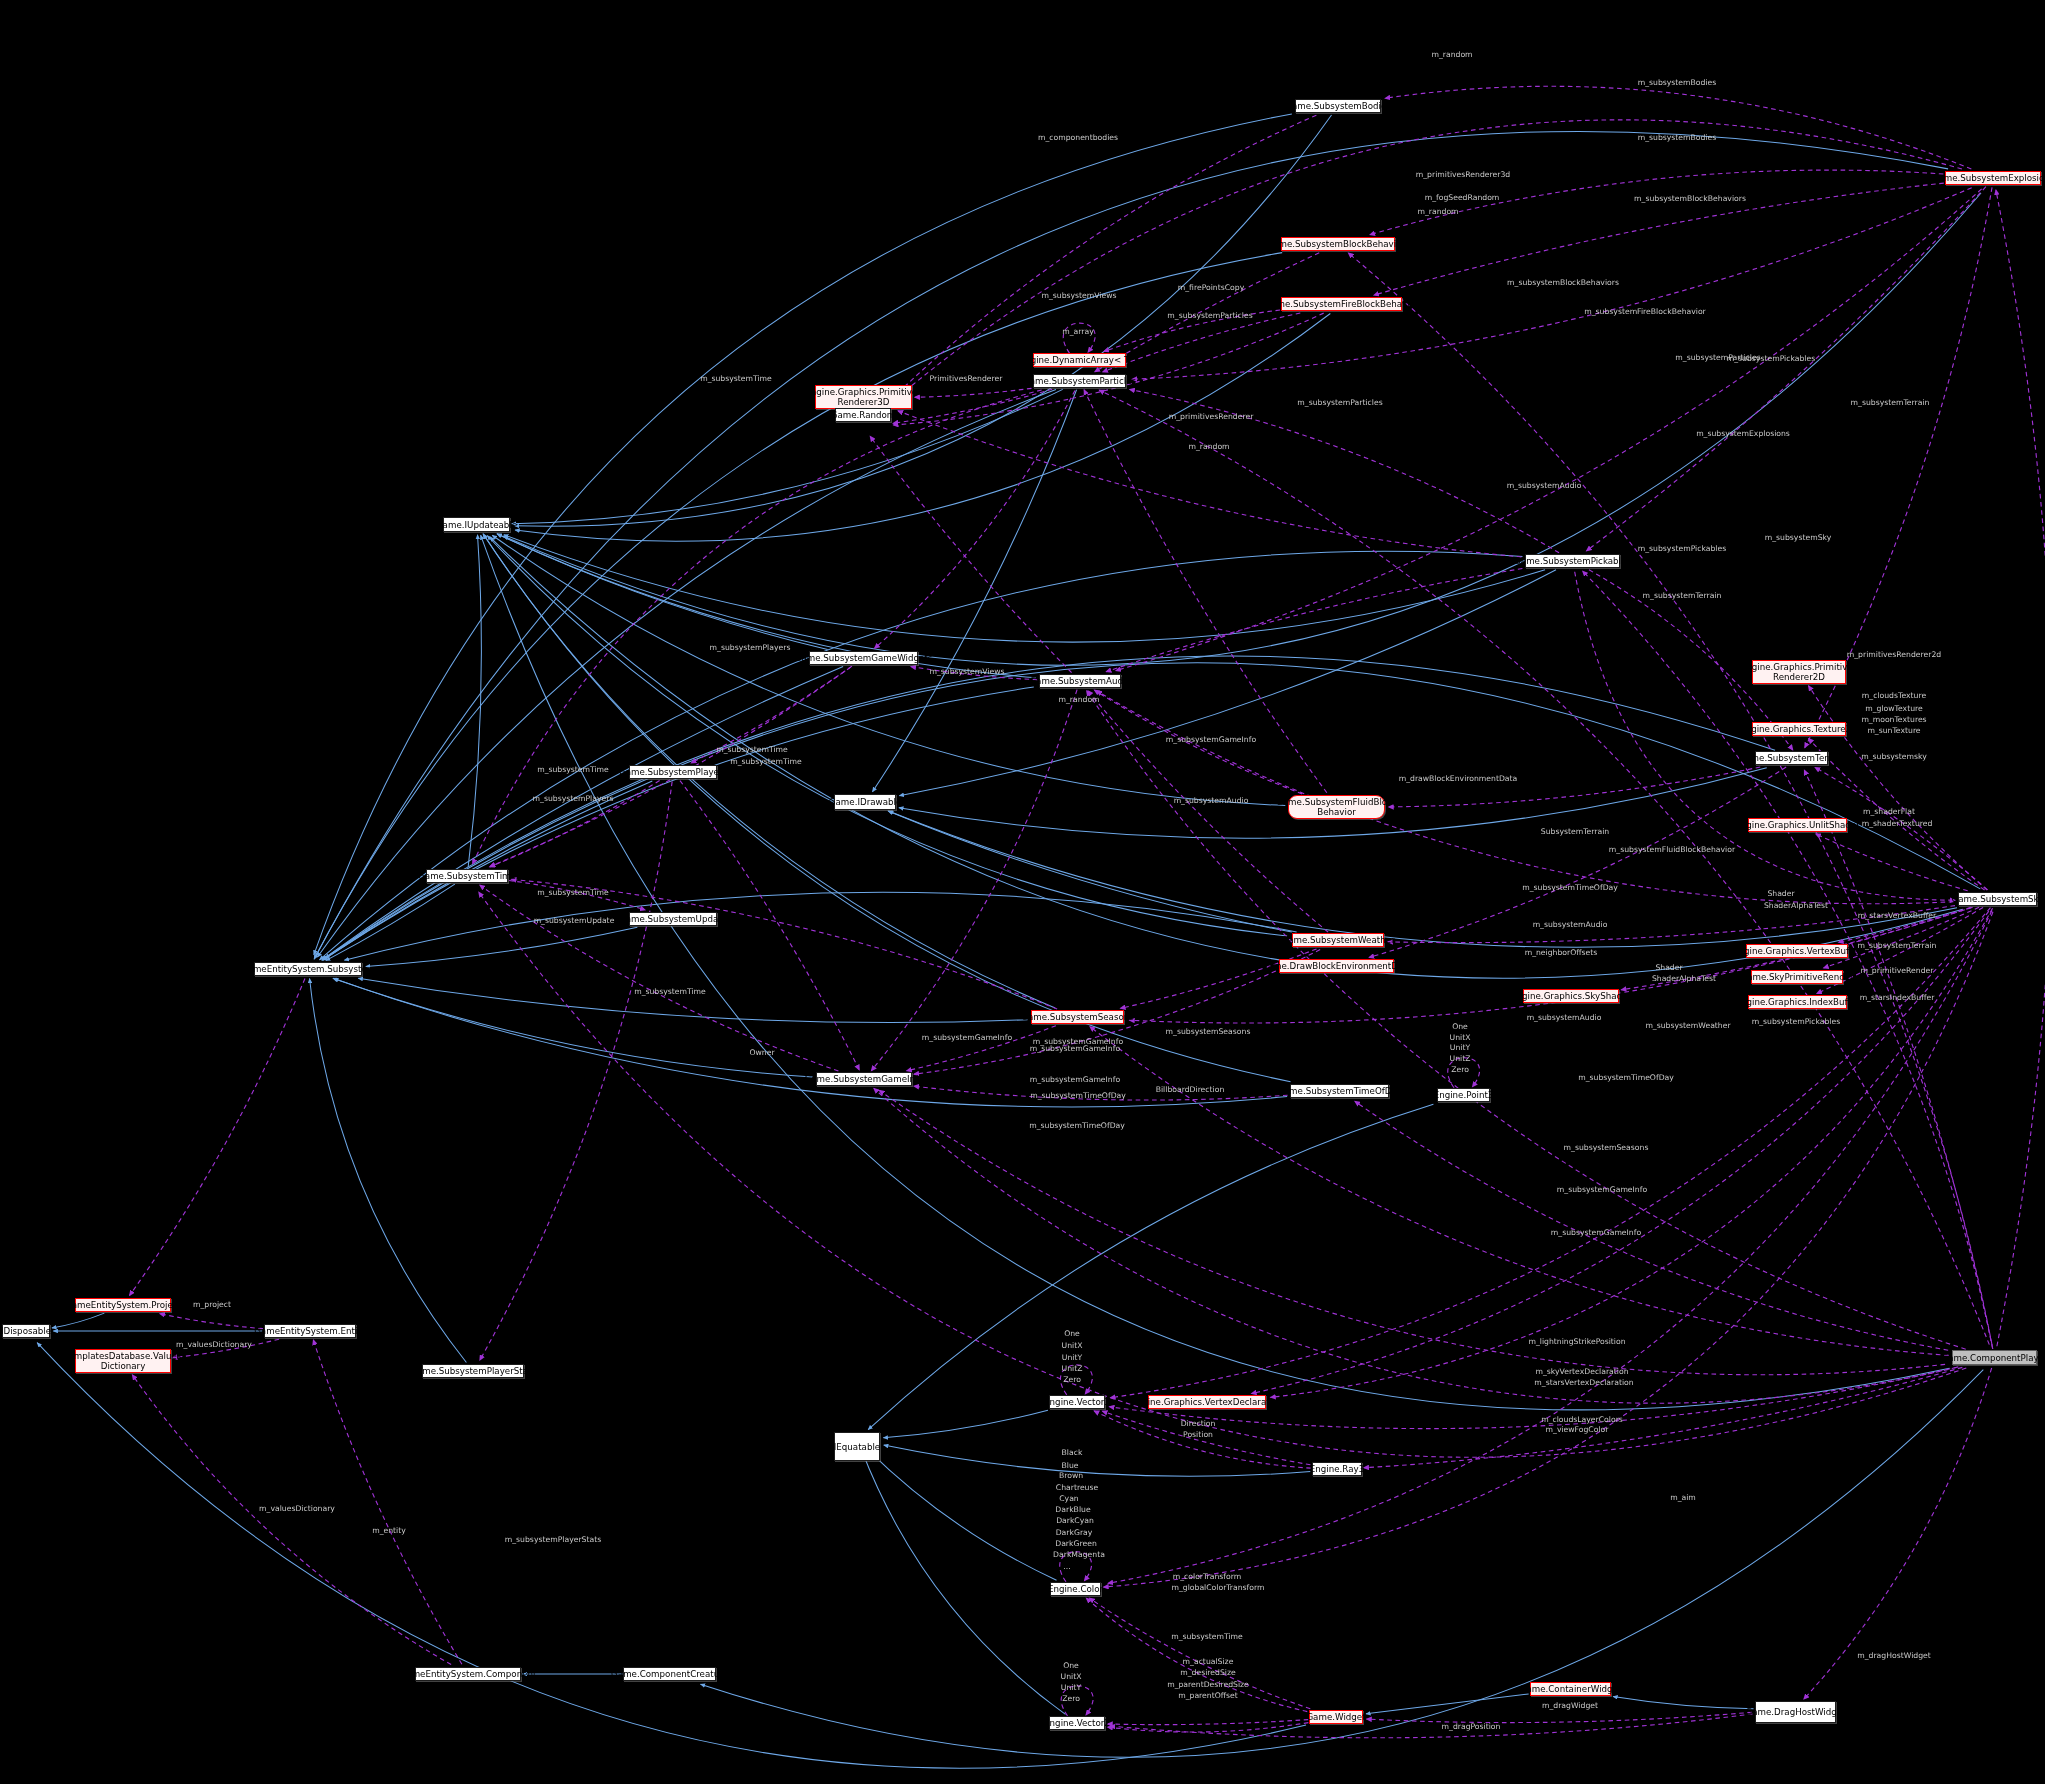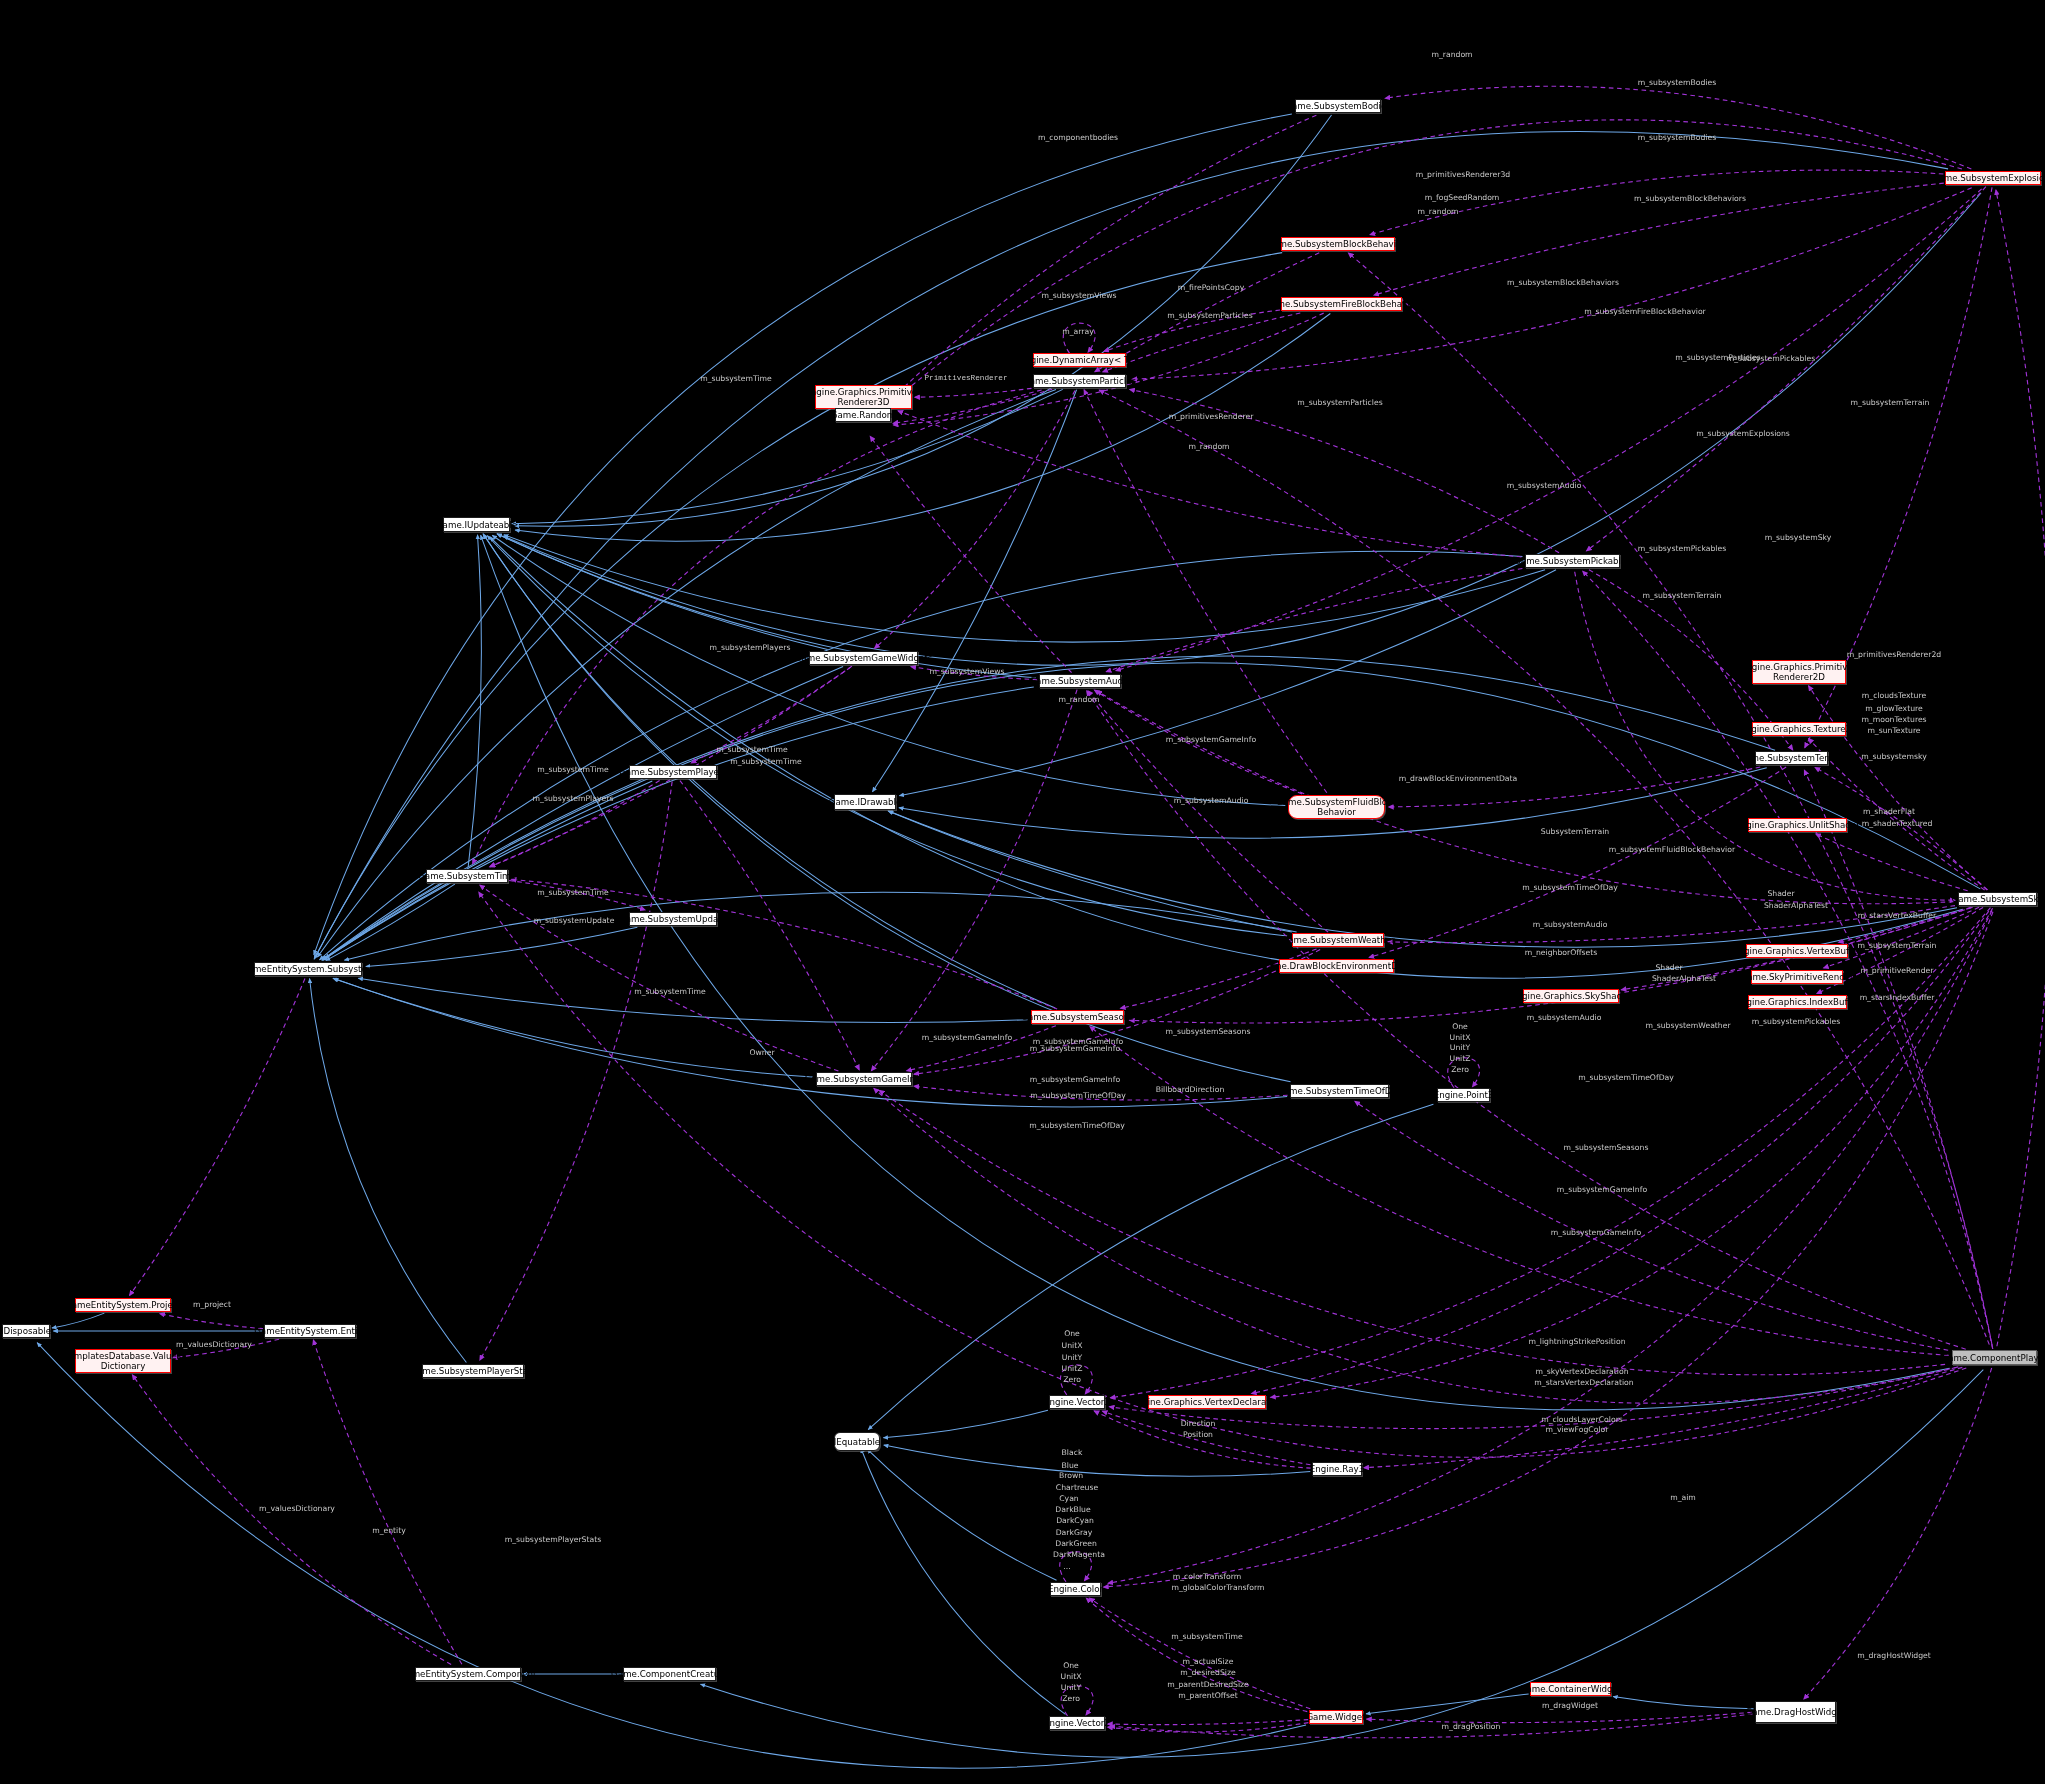--- a/index.html
+++ b/index.html
@@ -204,21 +204,21 @@
     <div class="node red" style="left: 1031px; top: 1010px; width: 93px; height: 14.3px;">Game.SubsystemSeasons</div>
     <div class="node plain" style="left: 1290px; top: 1084px; width: 99px; height: 14.3px;">Game.SubsystemTimeOfDay</div>
     <div class="node plain" style="left: 1437px; top: 1088px; width: 53px; height: 14.3px;">Engine.Point3</div>
     <div class="node plain" style="left: 816px; top: 1072px; width: 96px; height: 14.3px;">Game.SubsystemGameInfo</div>
     <div class="node red" style="left: 75px; top: 1298px; width: 96px; height: 14.3px;">GameEntitySystem.Project</div>
     <div class="node plain" style="left: 2px; top: 1324px; width: 48px; height: 14.3px;">IDisposable</div>
     <div class="node plain" style="left: 264px; top: 1324px; width: 92px; height: 14.3px;">GameEntitySystem.Entity</div>
     <div class="node red" style="left: 75px; top: 1349px; width: 96px; height: 23.5px;">TemplatesDatabase.Values
 Dictionary</div>
     <div class="node plain" style="left: 422px; top: 1364px; width: 102px; height: 14.3px;">Game.SubsystemPlayerStats</div>
-    <div class="node plain" style="left: 834px; top: 1432px; width: 46px; height: 19px; border-radius: 6px;">IEquatable</div>
+    <div class="node plain" style="left: 834px; top: 1432px; width: 46px; height: 29px;">IEquatable</div>
     <div class="node plain" style="left: 1049px; top: 1395px; width: 56px; height: 14.3px;">Engine.Vector3</div>
     <div class="node red" style="left: 1148px; top: 1395px; width: 118px; height: 14.3px;">Engine.Graphics.VertexDeclaration</div>
     <div class="node plain" style="left: 1312px; top: 1462px; width: 50px; height: 14.3px;">Engine.Ray3</div>
     <div class="node plain" style="left: 1050px; top: 1582px; width: 51px; height: 14.3px;">Engine.Color</div>
     <div class="node plain" style="left: 415px; top: 1667px; width: 106px; height: 14.3px;">GameEntitySystem.Component</div>
     <div class="node plain" style="left: 623px; top: 1667px; width: 93px; height: 14.3px;">Game.ComponentCreature</div>
     <div class="node plain" style="left: 1049px; top: 1716px; width: 56px; height: 14.3px;">Engine.Vector2</div>
     <div class="node red" style="left: 1309px; top: 1710px; width: 54px; height: 14.3px;">Game.Widget</div>
     <div class="node red" style="left: 1530px; top: 1682px; width: 81px; height: 14.3px;">Game.ContainerWidget</div>
     <div class="node plain" style="left: 1755px; top: 1701px; width: 81px; height: 22px;">Game.DragHostWidget</div>
@@ -232,21 +232,21 @@
     <span class="elabel" style="left: 1438px; top: 211px;">m_random</span>
     <span class="elabel" style="left: 1690px; top: 198px;">m_subsystemBlockBehaviors</span>
     <span class="elabel" style="left: 1563px; top: 282px;">m_subsystemBlockBehaviors</span>
     <span class="elabel" style="left: 1211px; top: 287px;">m_firePointsCopy</span>
     <span class="elabel" style="left: 1079px; top: 295px;">m_subsystemViews</span>
     <span class="elabel" style="left: 1210px; top: 315px;">m_subsystemParticles</span>
     <span class="elabel" style="left: 1645px; top: 311px;">m_subsystemFireBlockBehavior</span>
     <span class="elabel" style="left: 1718px; top: 357px;">m_subsystemParticles</span>
     <span class="elabel" style="left: 1771px; top: 358px;">m_subsystemPickables</span>
     <span class="elabel" style="left: 1078px; top: 331px;">m_array</span>
-    <span class="elabel" style="left: 966px; top: 378px; font-family: Liberation Mono, monospace;">PrimitivesRenderer</span>
+    <span class="elabel" style="left: 966px; top: 378px;">PrimitivesRenderer</span>
     <span class="elabel" style="left: 736px; top: 378px;">m_subsystemTime</span>
     <span class="elabel" style="left: 1340px; top: 402px;">m_subsystemParticles</span>
     <span class="elabel" style="left: 1211px; top: 416px;">m_primitivesRenderer</span>
     <span class="elabel" style="left: 1890px; top: 402px;">m_subsystemTerrain</span>
     <span class="elabel" style="left: 1743px; top: 433px;">m_subsystemExplosions</span>
     <span class="elabel" style="left: 1209px; top: 446px;">m_random</span>
     <span class="elabel" style="left: 1544px; top: 485px;">m_subsystemAudio</span>
     <span class="elabel" style="left: 1798px; top: 537px;">m_subsystemSky</span>
     <span class="elabel" style="left: 1682px; top: 548px;">m_subsystemPickables</span>
     <span class="elabel" style="left: 1682px; top: 595px;">m_subsystemTerrain</span>

